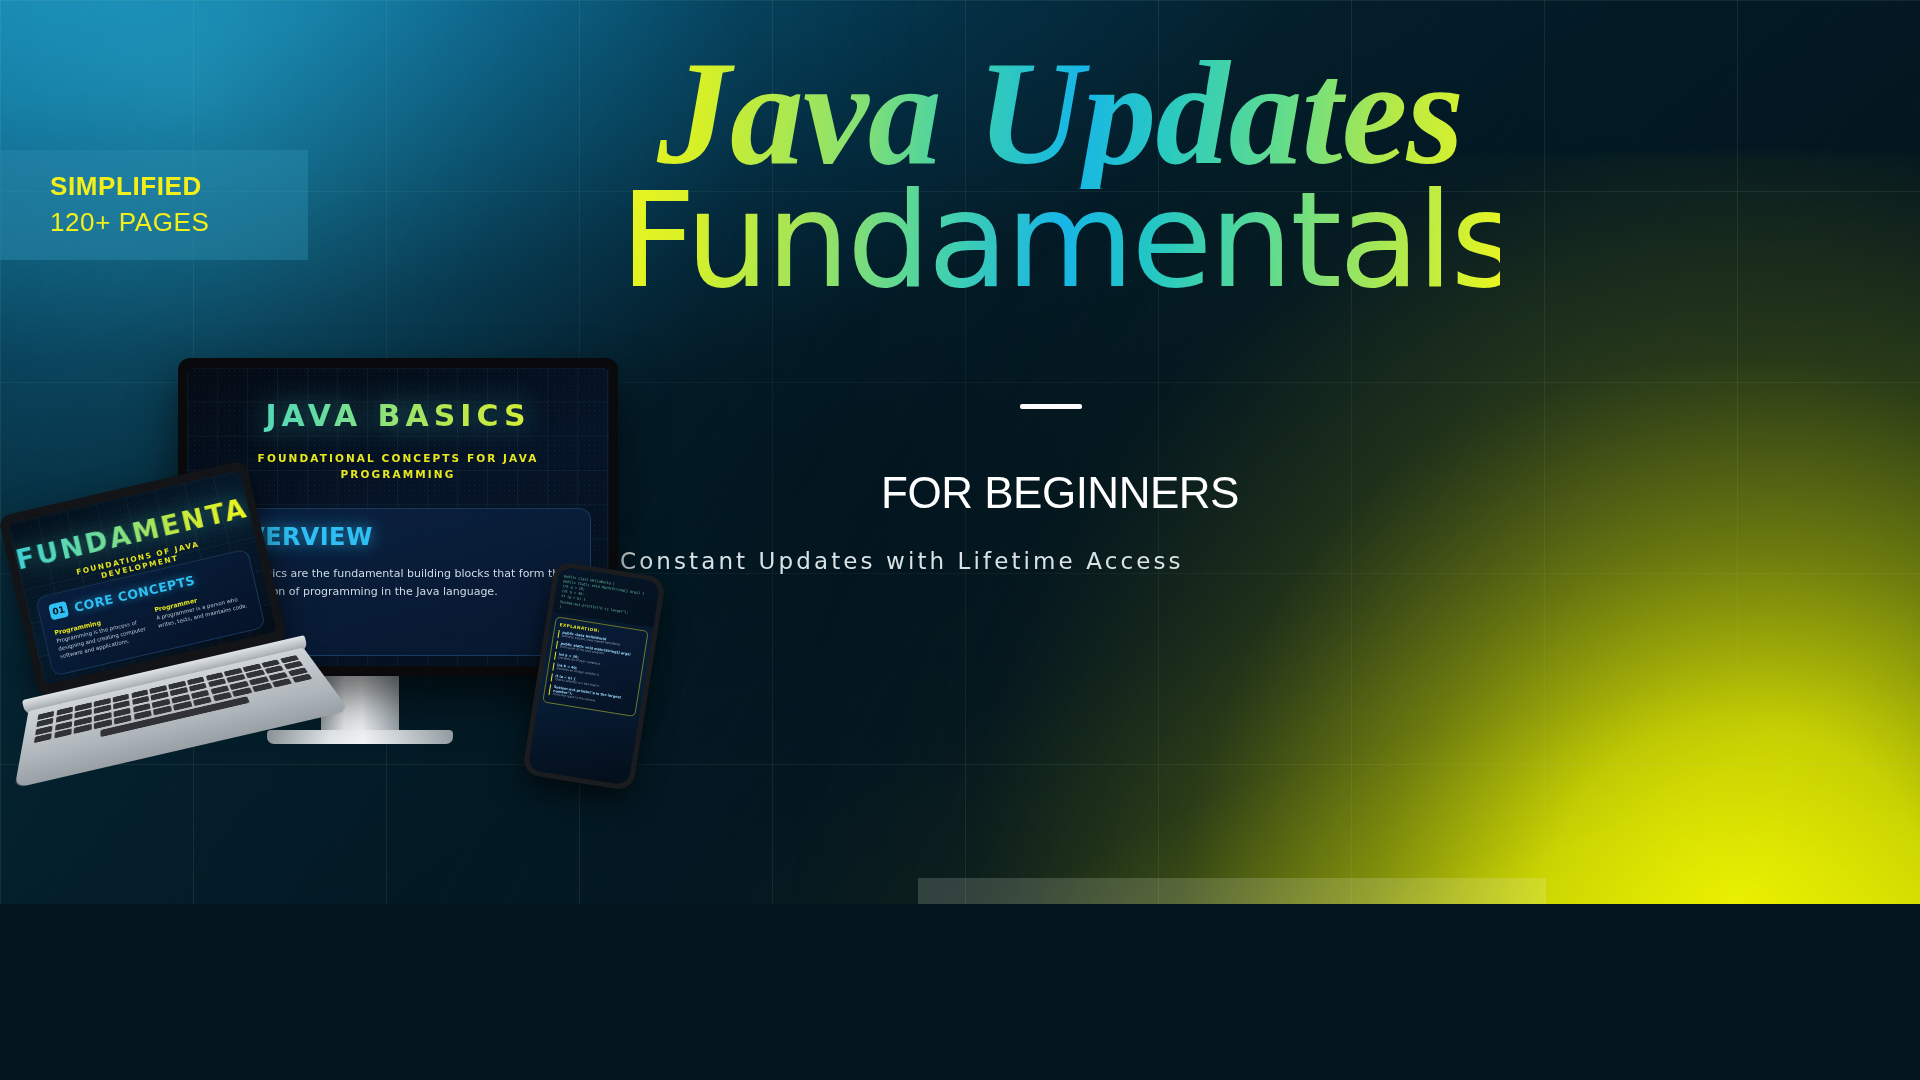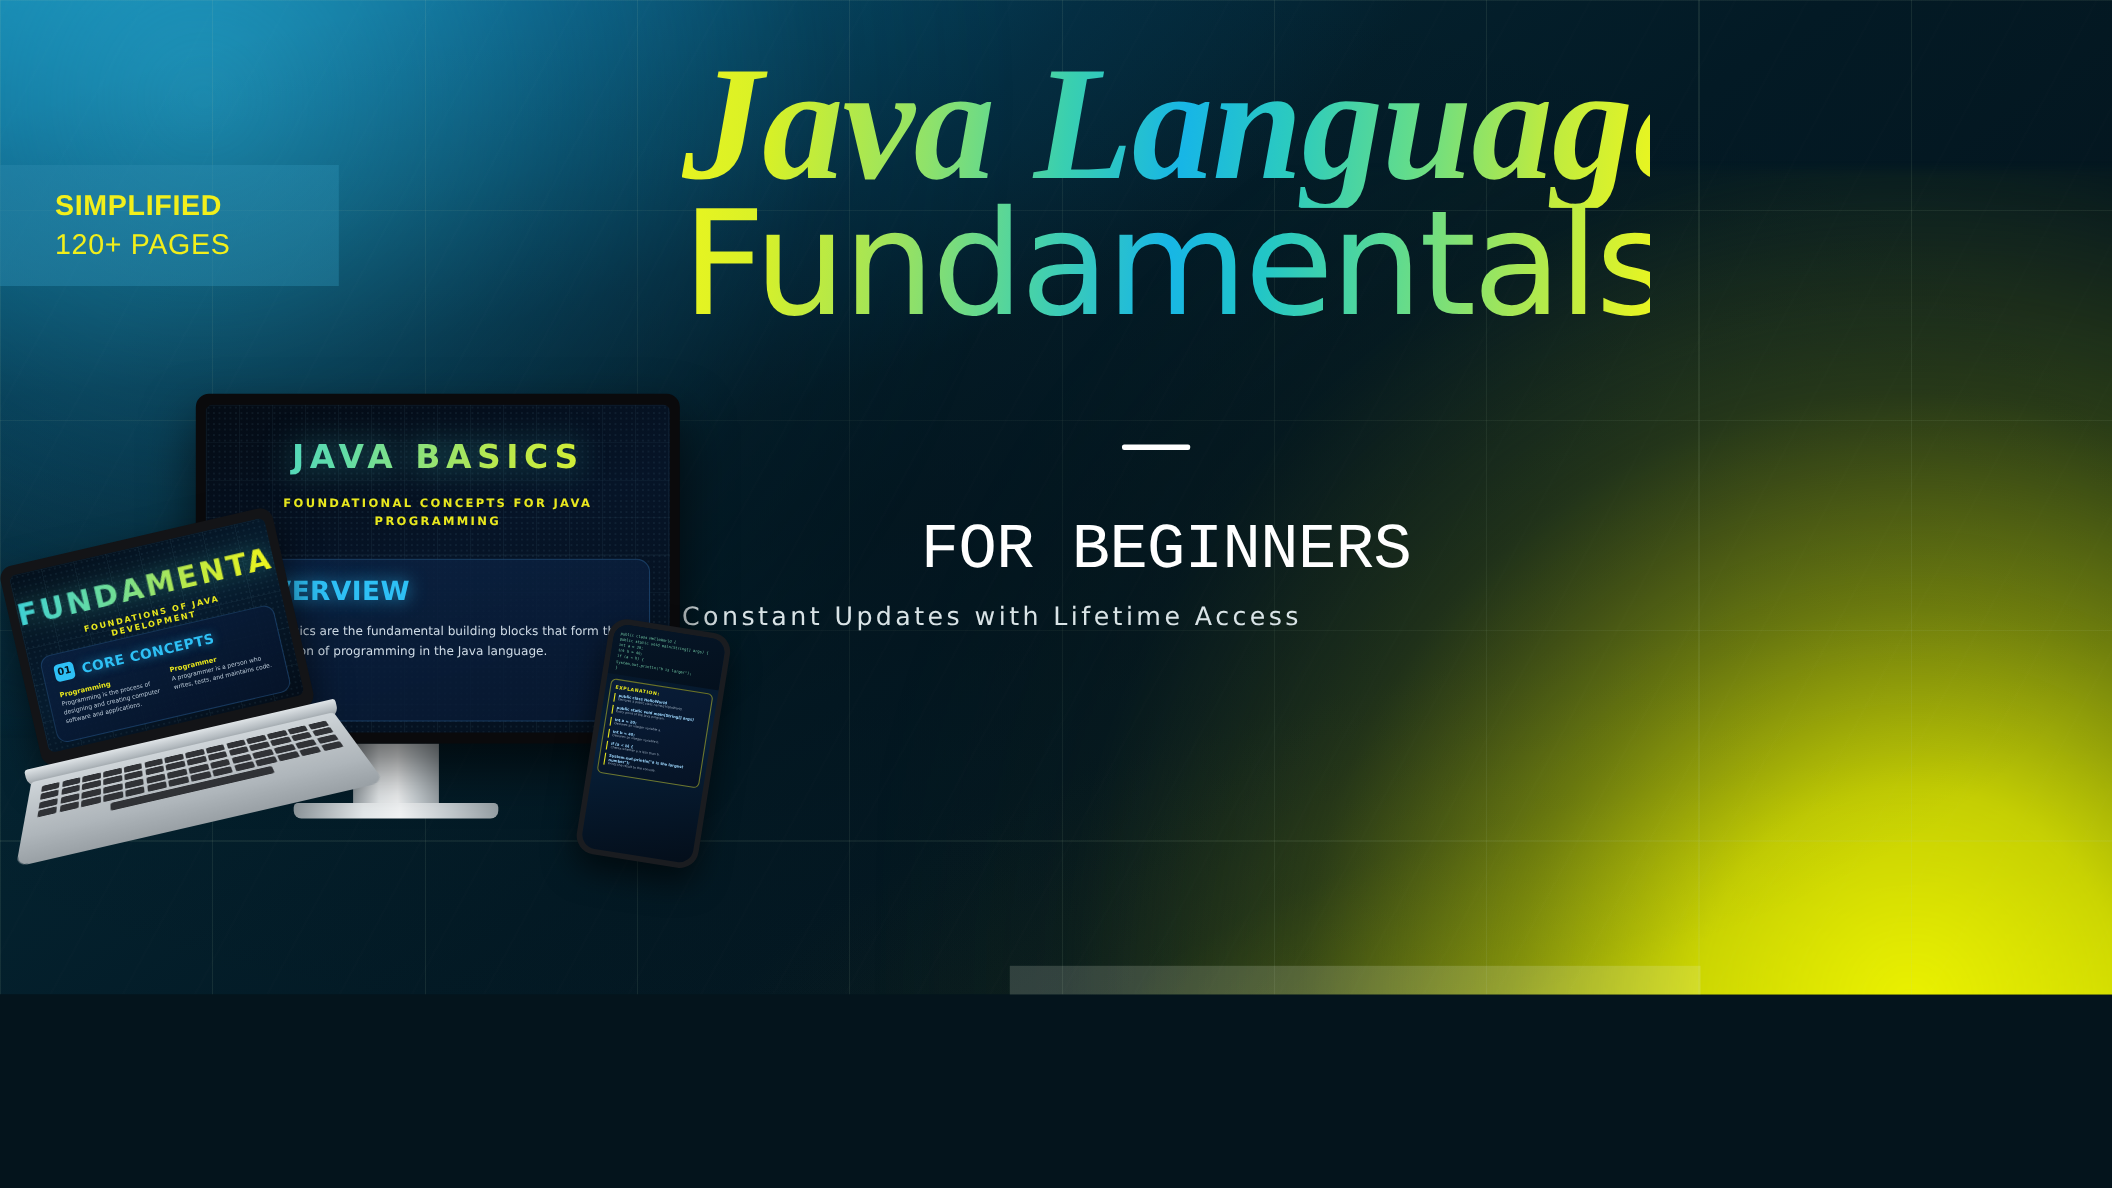--- a/index.html
+++ b/index.html
@@ -48,21 +48,21 @@
      background:linear-gradient(96deg,#e9f520 0%,#d6f028 10%,#8fe26a 26%,#39cfb0 40%,#17b6e6 52%,#2ccbbe 63%,#62dc8c 75%,#b9ea44 88%,#e9f520 100%);
      -webkit-background-clip:text;background-clip:text;color:transparent;}
   .t-sans{font-family:"DejaVu Sans", sans-serif;font-weight:normal;
      font-size:132px;line-height:.96;letter-spacing:-3px;white-space:nowrap;margin-top:-12px;
      background:linear-gradient(96deg,#e9f520 0%,#daf127 8%,#9ee35c 22%,#49d3a6 36%,#17b6e6 50%,#22c6c6 60%,#57d996 72%,#a6e755 86%,#e9f520 100%);
      -webkit-background-clip:text;background-clip:text;color:transparent;}
 
   .divider{position:absolute;left:1020px;top:404px;width:62px;height:5px;background:#ffffff;border-radius:2px;}
 
   .sub-head{position:absolute;left:620px;top:468px;width:880px;text-align:center;
-     font-family:Liberation Mono, monospace;font-size:58px;font-weight:normal;color:#ffffff;letter-spacing:-.5px;}
+     font-family:Liberation Sans, sans-serif;font-size:44px;font-weight:normal;color:#ffffff;letter-spacing:-.5px;}
   .sub-tag{position:absolute;left:620px;top:548px;width:880px;
      font-family:"DejaVu Sans", sans-serif;font-size:23px;font-weight:normal;color:#d9e3e6;letter-spacing:3.1px;}
 
   
   .glass-panel{position:absolute;left:918px;top:878px;width:628px;height:186px;
      background:rgba(245,248,230,.17);}
 
   
   .devices{position:absolute;left:0px;top:330px;width:720px;height:520px;}
 
@@ -157,21 +157,21 @@
   <div class="grid-h"></div>
   <div class="grid-mask"></div>
   <div class="streaks"></div>
 
   <div class="badge">
     <div class="badge-l1">SIMPLIFIED</div>
     <div class="badge-l2">120+ PAGES</div>
   </div>
 
   <div class="title-wrap">
-    <div class="t-script">Java Language</div>
+    <div class="t-script">Java Updates</div>
     <div class="t-sans">Fundamentals</div>
   </div>
 
   <div class="divider"></div>
   <div class="sub-head">FOR BEGINNERS</div>
   <div class="sub-tag">Constant Updates with Lifetime Access</div>
 
   <div class="glass-panel"></div>
 
   <div class="devices">

